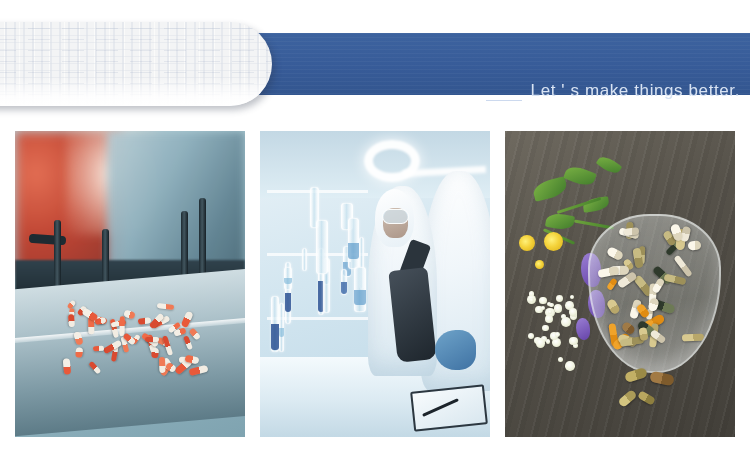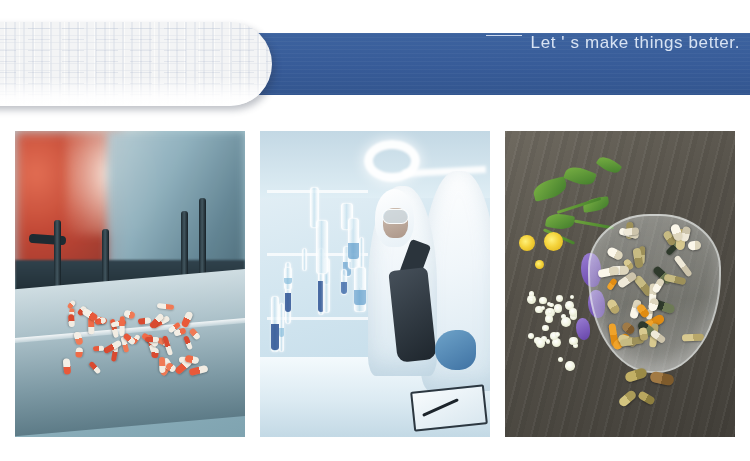--- a/index.html
+++ b/index.html
@@ -66,21 +66,21 @@
     font-size:24px;
     font-weight:bold;
     letter-spacing:1.6px;
     white-space:nowrap;
     text-shadow:0 1px 0 rgba(255,255,255,.8);
   }
 
   
   .slogan {
     position:absolute; right:10px; top:0; height:68px;
-    display:flex; align-items:flex-start; gap:0px;
+    display:flex; align-items:flex-end; gap:0px;
     z-index:4;
   }
   .slogan-rule {
     display:inline-block; width:36px; height:0;
     border-top:1px solid #ccd9ee;
     margin-right:9px; margin-top:2px;
   }
   .slogan-text {
     color:#d8e3f3;
     font-size:17px;

